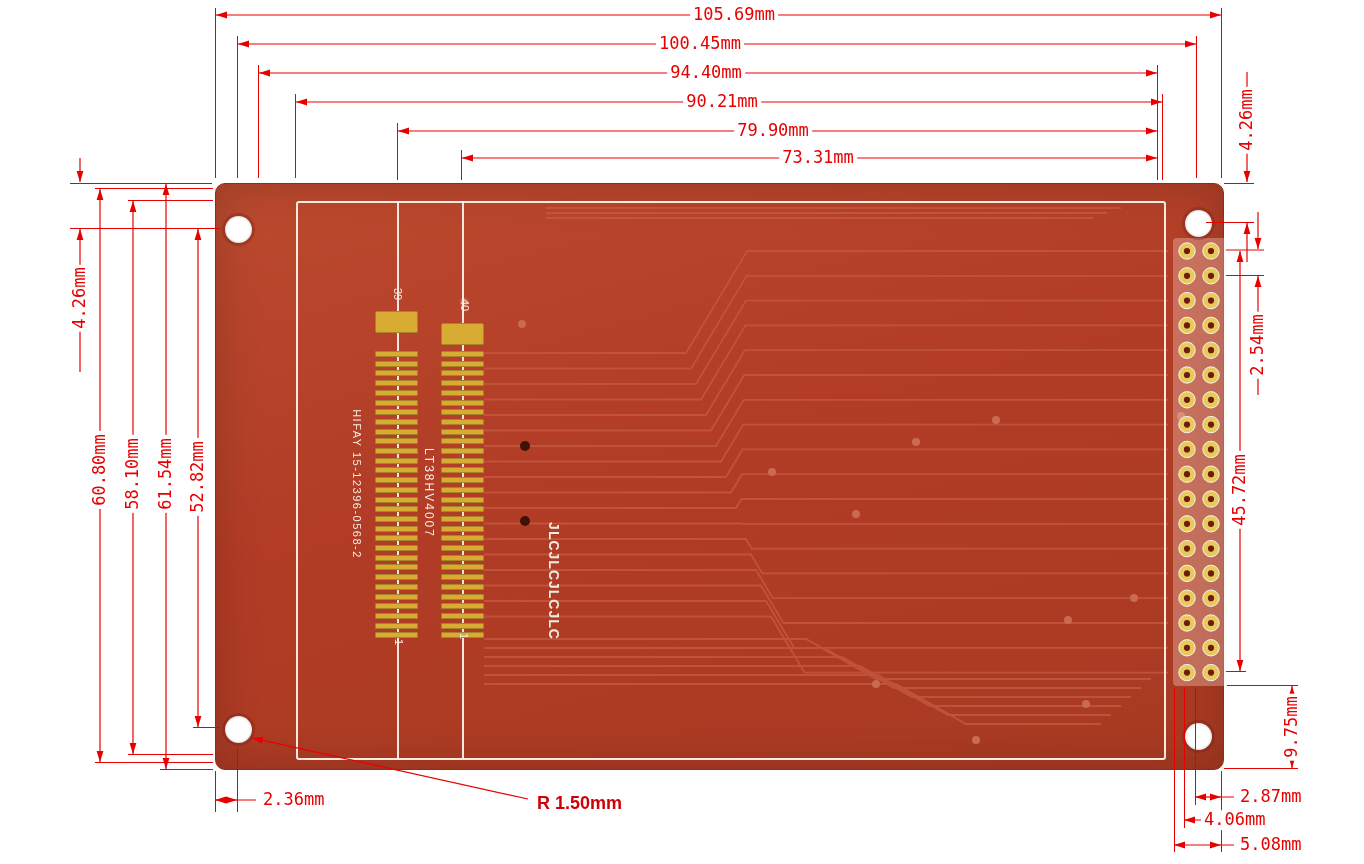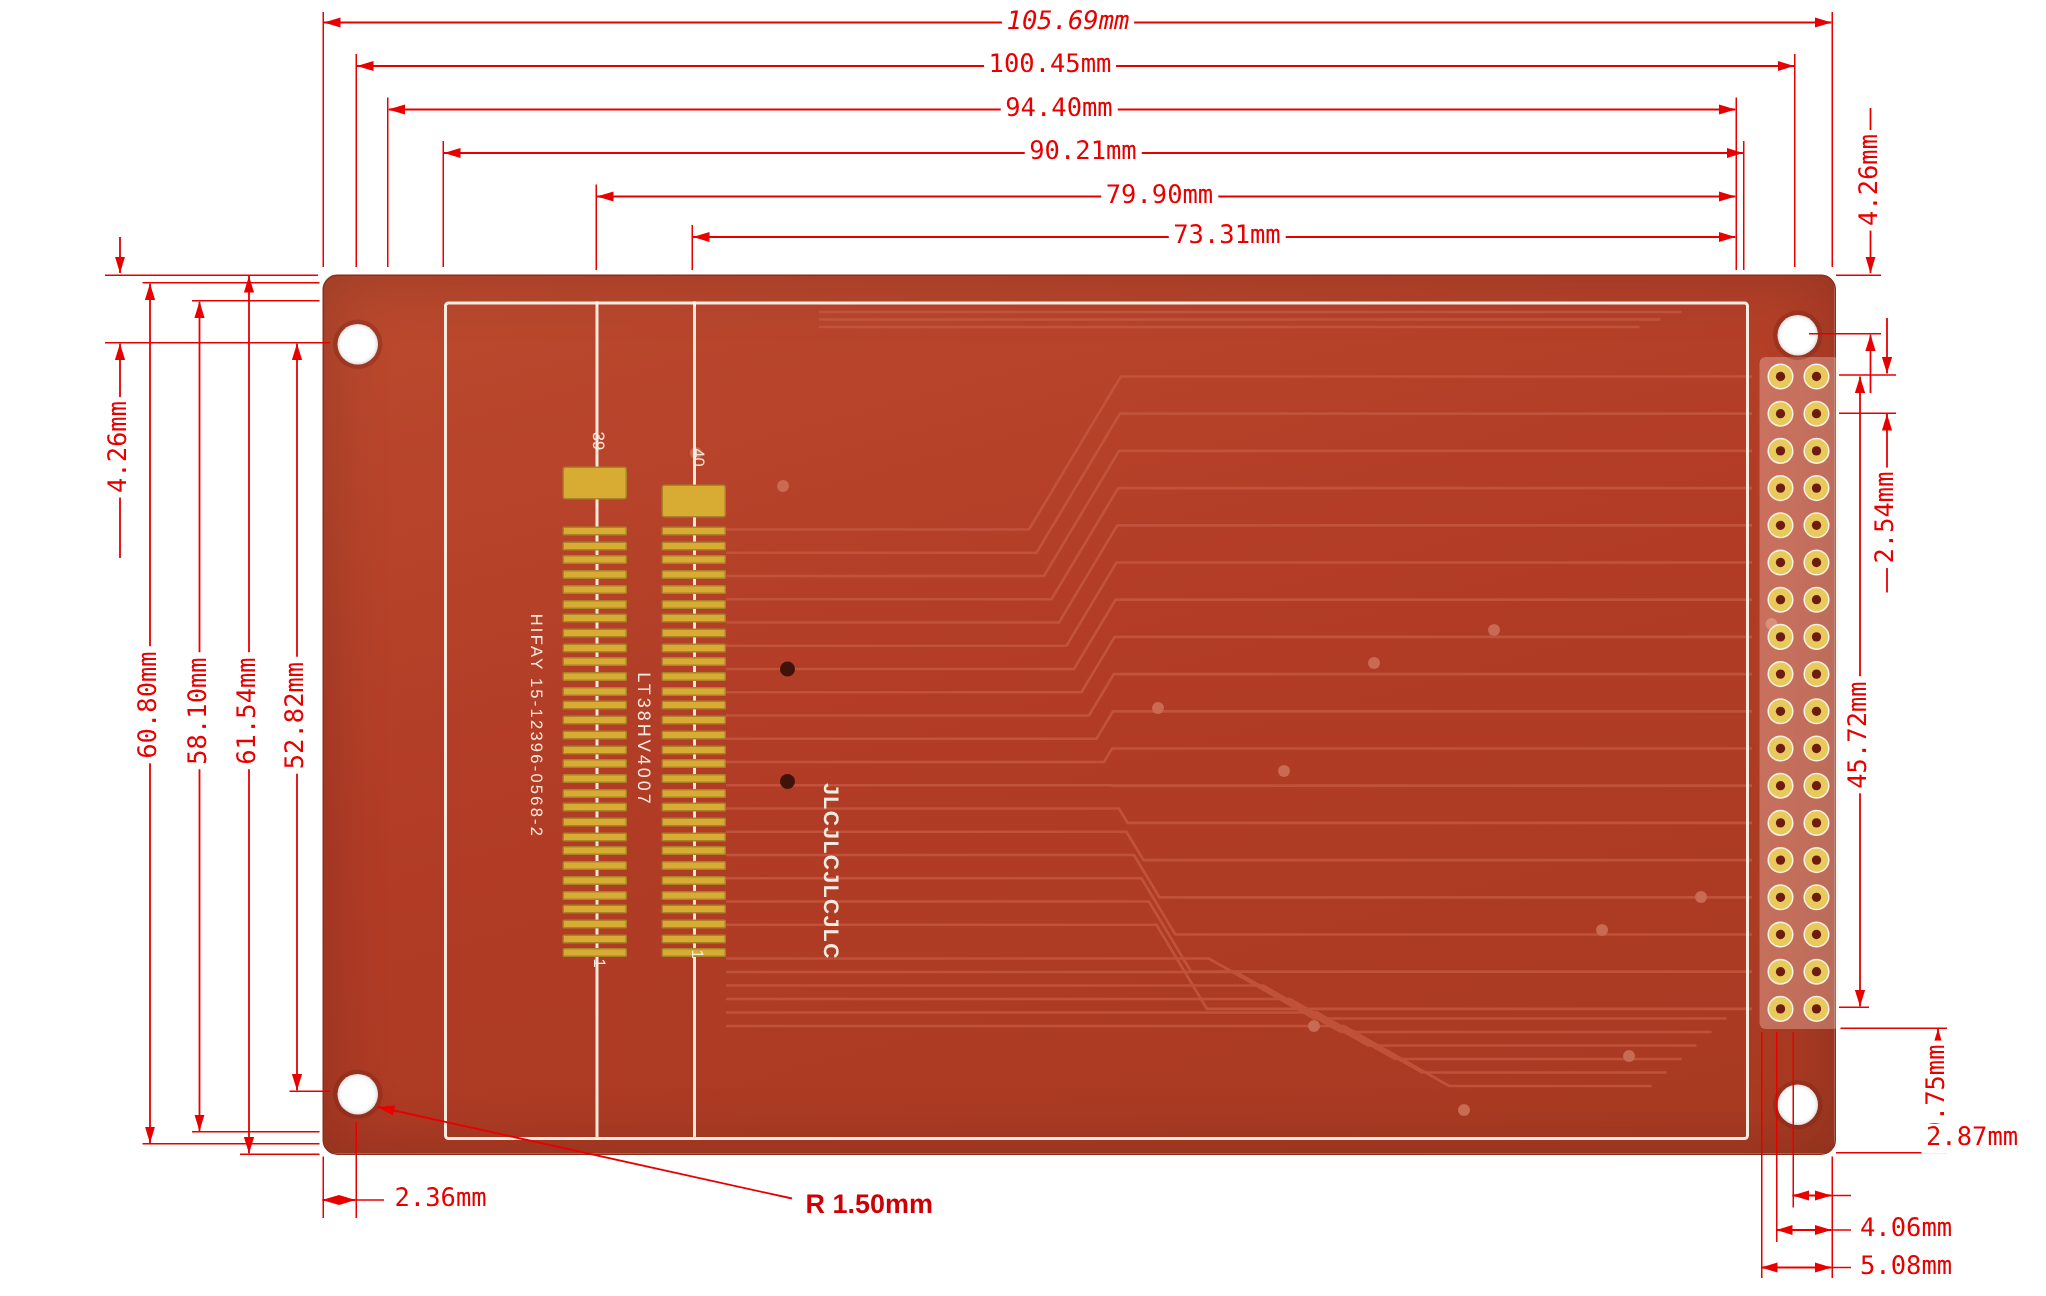--- a/index.html
+++ b/index.html
@@ -346,37 +346,37 @@
       <line x1="1195" y1="797" x2="1221" y2="797" marker-start="url(#arr)" marker-end="url(#arr)"></line>
       <line x1="1184" y1="820" x2="1221" y2="820" marker-start="url(#arr)" marker-end="url(#arr)"></line>
       <line x1="1174" y1="845" x2="1221" y2="845" marker-start="url(#arr)" marker-end="url(#arr)"></line>
 
       <line x1="215" y1="800" x2="237" y2="800" marker-start="url(#arr)" marker-end="url(#arr)"></line>
 
       <line x1="252" y1="738" x2="528" y2="799" marker-start="url(#arr)"></line>
     </g>
   </svg>
 
-  <div class="dim-label" style="left:712px;top:15px;font-style:italic;">105.69mm</div>
+  <div class="dim-label" style="left:734px;top:15px;">105.69mm</div>
   <div class="dim-label" style="left:700px;top:44px;">100.45mm</div>
   <div class="dim-label" style="left:706px;top:73px;">94.40mm</div>
   <div class="dim-label" style="left:722px;top:102px;">90.21mm</div>
   <div class="dim-label" style="left:773px;top:131px;">79.90mm</div>
   <div class="dim-label" style="left:798px;top:158px;margin-left:20px;">73.31mm</div>
 
   <div class="dim-label vert" style="left:80px;top:298px;">4.26mm</div>
   <div class="dim-label vert" style="left:100px;top:470px;">60.80mm</div>
   <div class="dim-label vert" style="left:133px;top:474px;">58.10mm</div>
   <div class="dim-label vert" style="left:166px;top:474px;">61.54mm</div>
   <div class="dim-label vert" style="left:198px;top:477px;">52.82mm</div>
 
   <div class="dim-label vert" style="left:1247px;top:120px;">4.26mm</div>
   <div class="dim-label vert" style="left:1258px;top:345px;">2.54mm</div>
   <div class="dim-label vert" style="left:1240px;top:490px;">45.72mm</div>
   <div class="dim-label vert" style="left:1292px;top:727px;">9.75mm</div>
 
-  <div class="dim-label start" style="left:1237px;top:759px;margin-left:44px;">2.87mm</div>
-  <div class="dim-label start" style="left:1237px;top:820px;">4.06mm</div>
+  <div class="dim-label start" style="left:1237px;top:797px;">2.87mm</div>
+  <div class="dim-label start" style="left:1201px;top:820px;">4.06mm</div>
   <div class="dim-label start" style="left:1237px;top:845px;">5.08mm</div>
 
   <div class="dim-label start" style="left:260px;top:800px;">2.36mm</div>
   <div class="radius-label" style="left:534px;top:803px;">R 1.50mm</div>
 </div>
 
 </body></html>

